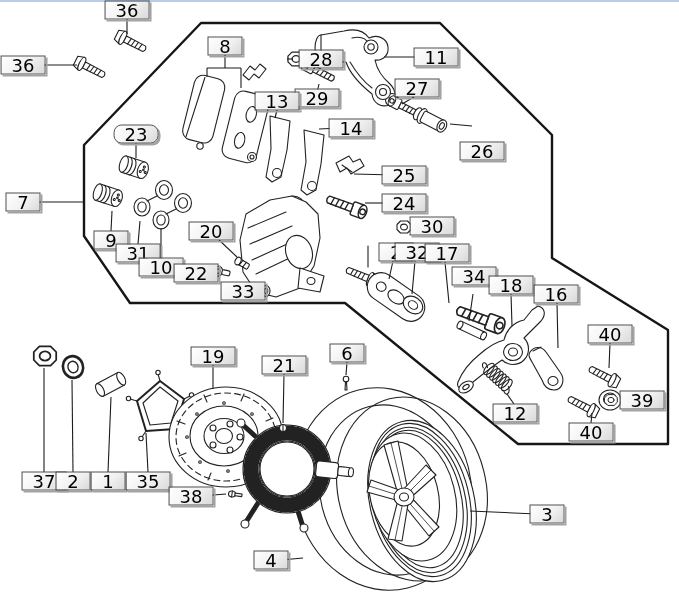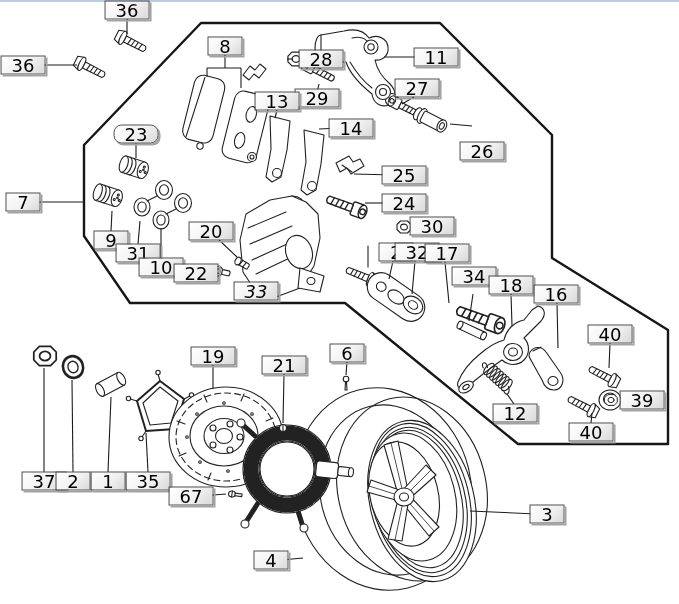--- a/index.html
+++ b/index.html
@@ -435,35 +435,35 @@
       <div class="callout" style="left: 136px; top: 134px; border-radius: 8px;">23</div>
       <div class="callout" style="left: 23px; top: 202px;">7</div>
       <div class="callout" style="left: 404px; top: 175px;">25</div>
       <div class="callout" style="left: 404px; top: 203px;">24</div>
       <div class="callout" style="left: 432px; top: 226px;">30</div>
       <div class="callout" style="left: 111px; top: 240px;">9</div>
       <div class="callout" style="left: 138px; top: 253px;">31</div>
       <div class="callout" style="left: 161px; top: 267px;">10</div>
       <div class="callout" style="left: 211px; top: 231px;">20</div>
       <div class="callout" style="left: 196px; top: 273px;">22</div>
-      <div class="callout" style="left: 256px; top: 291px; font-style: italic;">33</div>
+      <div class="callout" style="left: 243px; top: 291px;">33</div>
       <div class="callout" style="left: 396px; top: 252px;">2</div>
       <div class="callout" style="left: 417px; top: 252px;">32</div>
       <div class="callout" style="left: 447px; top: 253px;">17</div>
       <div class="callout" style="left: 474px; top: 276px;">34</div>
       <div class="callout" style="left: 511px; top: 285px;">18</div>
       <div class="callout" style="left: 556px; top: 294px;">16</div>
       <div class="callout" style="left: 610px; top: 334px;">40</div>
       <div class="callout" style="left: 642px; top: 400px;">39</div>
       <div class="callout" style="left: 591px; top: 432px;">40</div>
       <div class="callout" style="left: 515px; top: 413px;">12</div>
       <div class="callout" style="left: 213px; top: 356px; text-align: center;">19</div>
       <div class="callout" style="left: 284px; top: 365px;">21</div>
       <div class="callout" style="left: 347px; top: 353px;">6</div>
       <div class="callout" style="left: 44px; top: 481px;">37</div>
       <div class="callout" style="left: 73px; top: 481px;">2</div>
       <div class="callout" style="left: 108px; top: 481px;">1</div>
       <div class="callout" style="left: 148px; top: 481px;">35</div>
-      <div class="callout" style="left: 191px; top: 496px;">67</div>
+      <div class="callout" style="left: 191px; top: 496px;">38</div>
       <div class="callout" style="left: 547px; top: 514px;">3</div>
       <div class="callout" style="left: 271px; top: 560px;">4</div>
     </div>
 </div>
 
 </body></html>

